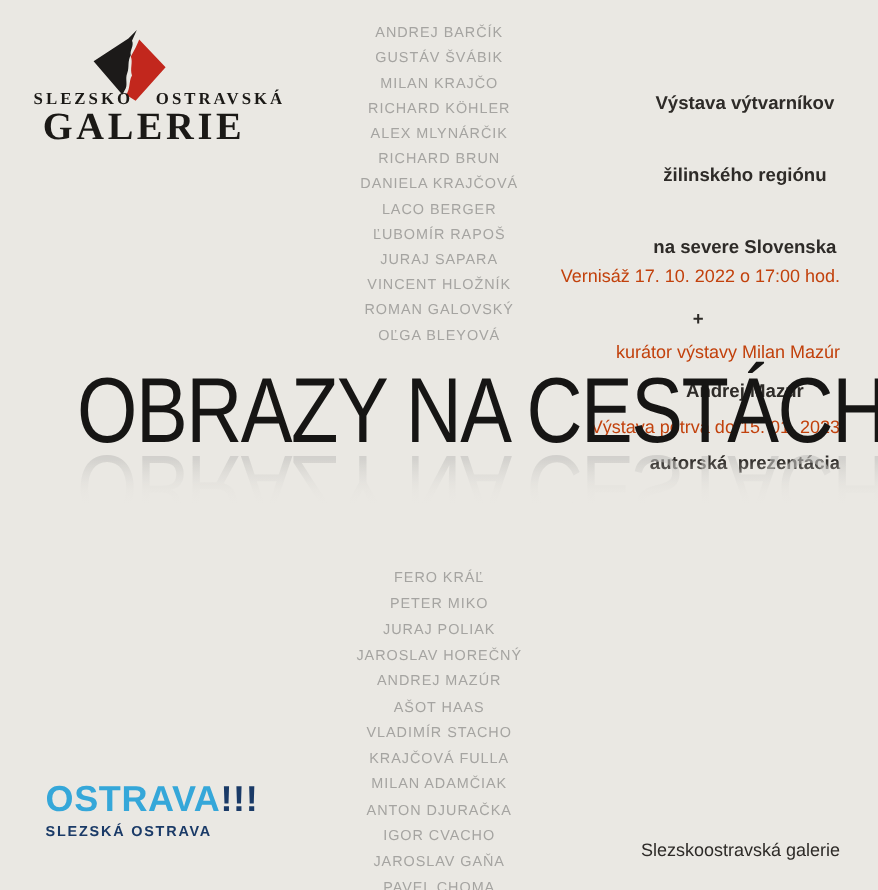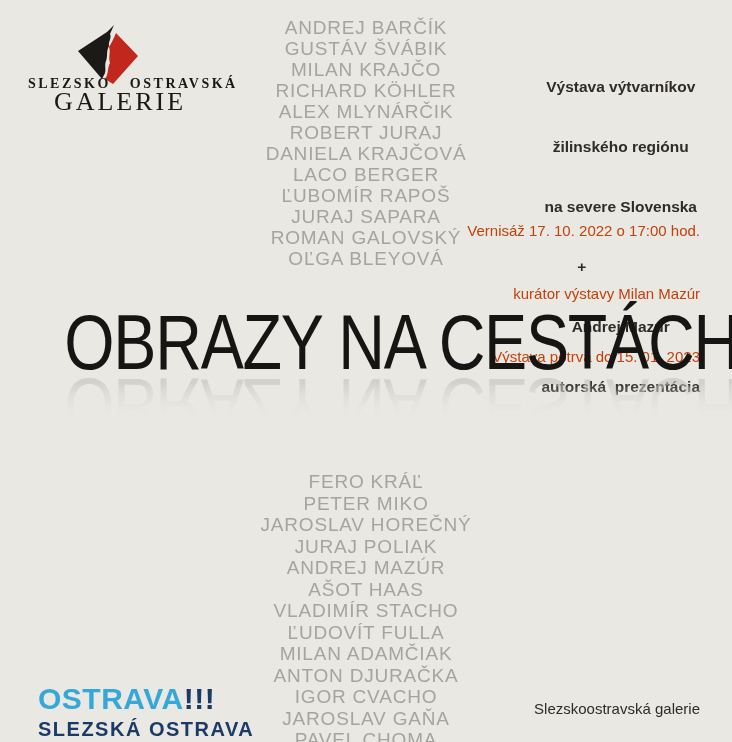--- a/index.html
+++ b/index.html
@@ -12,27 +12,27 @@
   
   .gallery-logo{position:absolute;left:0;top:0;width:250px;height:170px;}
   .logo-mark{position:absolute;left:77px;top:24px;width:62px;height:62px;}
   .logo-line1{
     position:absolute;left:28px;top:76px;width:184px;text-align:center;
     font-family:"Liberation Serif",serif;font-weight:600;font-size:14px;
     letter-spacing:2.5px;word-spacing:13px;color:#1b1916;white-space:nowrap;
   }
   .logo-line2{
     position:absolute;left:26px;top:87px;width:188px;text-align:center;
-    font-family:"Liberation Serif",serif;font-weight:400;font-size:26px;
+    font-family:"Liberation Serif",serif;font-weight:700;font-size:32px;
     letter-spacing:3px;color:#1b1916;white-space:nowrap;
   }
 
   
   .names{position:absolute;left:0;right:0;text-align:center;
-    color:#a5a4a1;font-size:19px;letter-spacing:0.8px;white-space:nowrap;}
+    color:#a5a4a1;font-size:12px;letter-spacing:0.8px;white-space:nowrap;}
   .names-top{top:17px;line-height:21px;}
   .names-bottom{top:423px;line-height:21.5px;margin-top:48px;}
 
   
   .title-area{position:absolute;top:307px;left:0;right:0;text-align:center;z-index:1;}
   .title-line{height:70px;line-height:70px;}
   .title-text{
     display:inline-block;font-size:77px;font-weight:400;letter-spacing:-1.5px;
     color:#161514;transform:scaleX(0.84);transform-origin:center;white-space:nowrap;
   }
@@ -49,24 +49,24 @@
 
   
   .rblock{position:absolute;right:32px;text-align:right;white-space:pre-wrap;}
   .info-block{top:37px;font-weight:bold;font-size:15.5px;line-height:20px;color:#2e2b28;text-align:center;}
   .info-block .plus-line{padding-right:78px;}
   .vernissage-block{top:178px;font-size:15px;line-height:21px;color:#c2410c;}
   .venue-block{top:656px;font-size:15px;line-height:21px;color:#2e2b28;}
 
   
   .ostrava-logo{position:absolute;left:38px;top:650px;}
-  .ostrava-line{font-size:30px;font-weight:900;line-height:34px;letter-spacing:0.5px;white-space:nowrap;margin-top:32px;}
+  .ostrava-line{font-size:30px;font-weight:900;line-height:34px;letter-spacing:0.5px;white-space:nowrap;}
   .ostrava-city{color:#35a7d9;}
   .ostrava-bangs{color:#1a3a67;}
-  .ostrava-sub{margin-top:2px;font-size:20px;font-weight:900;letter-spacing:1.5px;color:#1a3a67;white-space:nowrap;}
+  .ostrava-sub{margin-top:2px;font-size:12px;font-weight:900;letter-spacing:1.5px;color:#1a3a67;white-space:nowrap;}
 </style>
 </head>
 <body>
 
 <div class="poster">
 
   <div class="gallery-logo">
     <svg class="logo-mark" viewBox="0 0 62 60" xmlns="http://www.w3.org/2000/svg" aria-hidden="true">
       <path fill="#1c1a19" d="M30,7 L37,0 L33,9 C35,13 31,17 32,21 C29,26 31,31 29,36 C27,41 30,46 27,50 L25,54 L1,26 Z"></path>
       <path fill="#c2271d" d="M39,8 L61,31 L36,59 L28,54 C32,49 30,43 33,38 C31,32 34,27 32,22 C35,17 37,13 39,8 Z"></path>
@@ -74,25 +74,26 @@
     <div class="logo-line1">SLEZSKO OSTRAVSKÁ</div>
     <div class="logo-line2">GALERIE</div>
   </div>
 
   <div class="names names-top">
     <div>ANDREJ BARČÍK</div>
     <div>GUSTÁV ŠVÁBIK</div>
     <div>MILAN KRAJČO</div>
     <div>RICHARD KÖHLER</div>
     <div>ALEX MLYNÁRČIK</div>
-    <div>ROBERT JURAJ</div>
+    <div>RICHARD BRUN</div>
     <div>DANIELA KRAJČOVÁ</div>
     <div>LACO BERGER</div>
     <div>ĽUBOMÍR RAPOŠ</div>
     <div>JURAJ SAPARA</div>
+    <div>VINCENT HLOŽNÍK</div>
     <div>ROMAN GALOVSKÝ</div>
     <div>OĽGA BLEYOVÁ</div>
   </div>
 
   <div class="rblock info-block">
     <div>Výstava výtvarníkov</div>
     <div>žilinského regiónu</div>
     <div>na severe Slovenska</div>
     <div class="plus-line">+</div>
     <div>Andrej Mazúr</div>
@@ -111,26 +112,26 @@
     </div>
     <div class="title-line reflection">
       <span class="title-text">OBRAZY NA CESTÁCH</span>
     </div>
   </div>
   <div class="reflection-fade"></div>
 
   <div class="names names-bottom">
     <div>FERO KRÁĽ</div>
     <div>PETER MIKO</div>
+    <div>JURAJ POLIAK</div>
     <div>JAROSLAV HOREČNÝ</div>
-    <div>JURAJ POLIAK</div>
     <div>ANDREJ MAZÚR</div>
     <div>AŠOT HAAS</div>
     <div>VLADIMÍR STACHO</div>
-    <div>ĽUDOVÍT FULLA</div>
+    <div>KRAJČOVÁ FULLA</div>
     <div>MILAN ADAMČIAK</div>
     <div>ANTON DJURAČKA</div>
     <div>IGOR CVACHO</div>
     <div>JAROSLAV GAŇA</div>
     <div>PAVEL CHOMA</div>
     <div>ONDREJ 4.</div>
   </div>
 
   <div class="ostrava-logo">
     <div class="ostrava-line">

